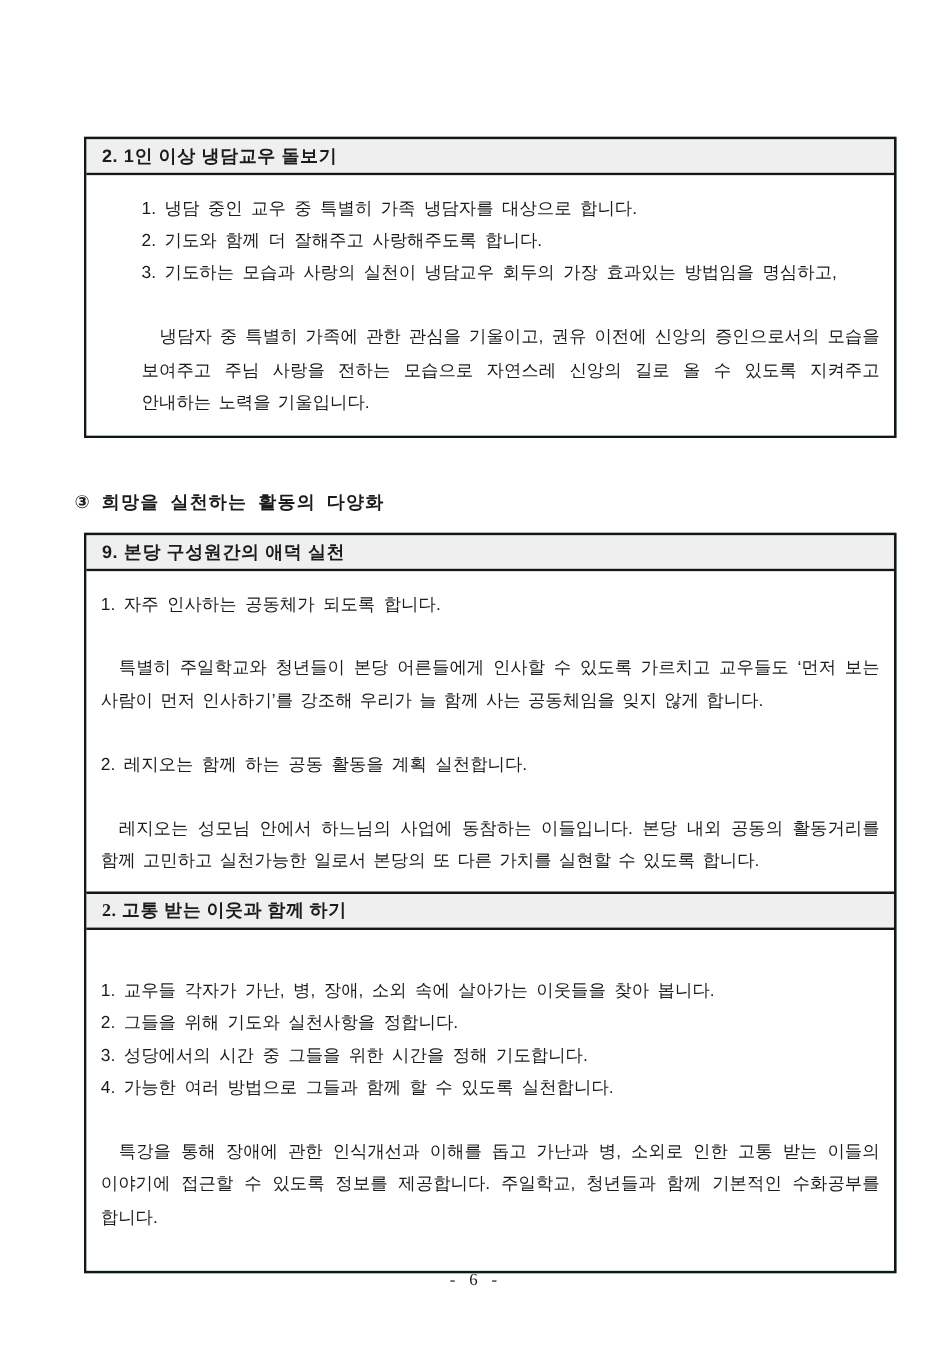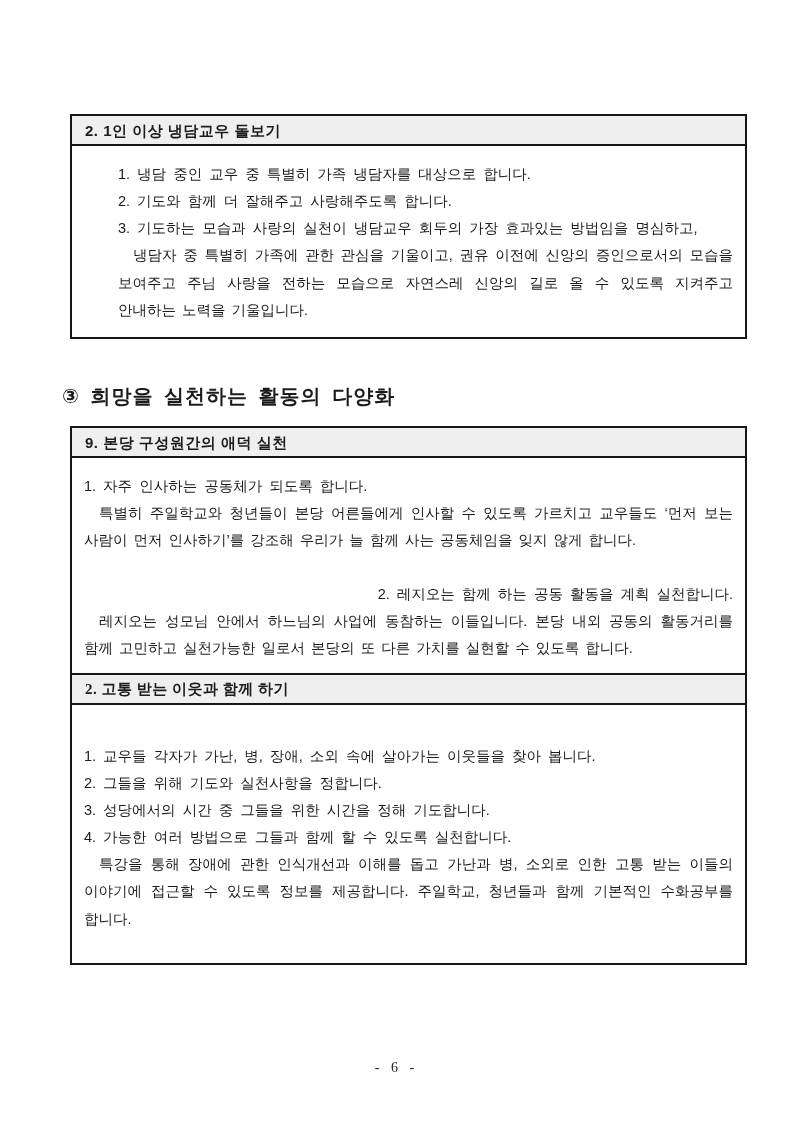--- a/index.html
+++ b/index.html
@@ -51,41 +51,42 @@
     font-family: Liberation Serif, serif;
   }
 
   .line {
     line-height: 27px;
     word-spacing: 3px;
     white-space: nowrap;
   }
 
   .para {
+    margin-top: 26px;
     line-height: 27.5px;
     text-align: justify;
     text-indent: 15px;
     word-break: keep-all;
     word-spacing: 2px;
   }
 
   .box1 { margin-top: 114px; }
   .box1 .box-body { padding-bottom: 12px; padding-left: 46px; }
 
   .section-heading {
     margin: 44px 0 0 -8px;
-    font-size: 20px;
+    font-size: 15px;
     font-weight: bold;
     letter-spacing: 1px;
     word-spacing: 4px;
   }
 
   .box2 { margin-top: 16px; }
 
-  .body-a .line-gap { margin-top: 26px; text-align: right; }
+  .body-a .line-gap { margin-top: 26px; }
   .body-a { padding-bottom: 10px; }
 
   .body-b { padding-top: 38px; padding-bottom: 30px; }
   .body-b .para { }
 
   .footer {
     position: absolute;
     left: 0;
     top: 1060px;
     width: 100%;

